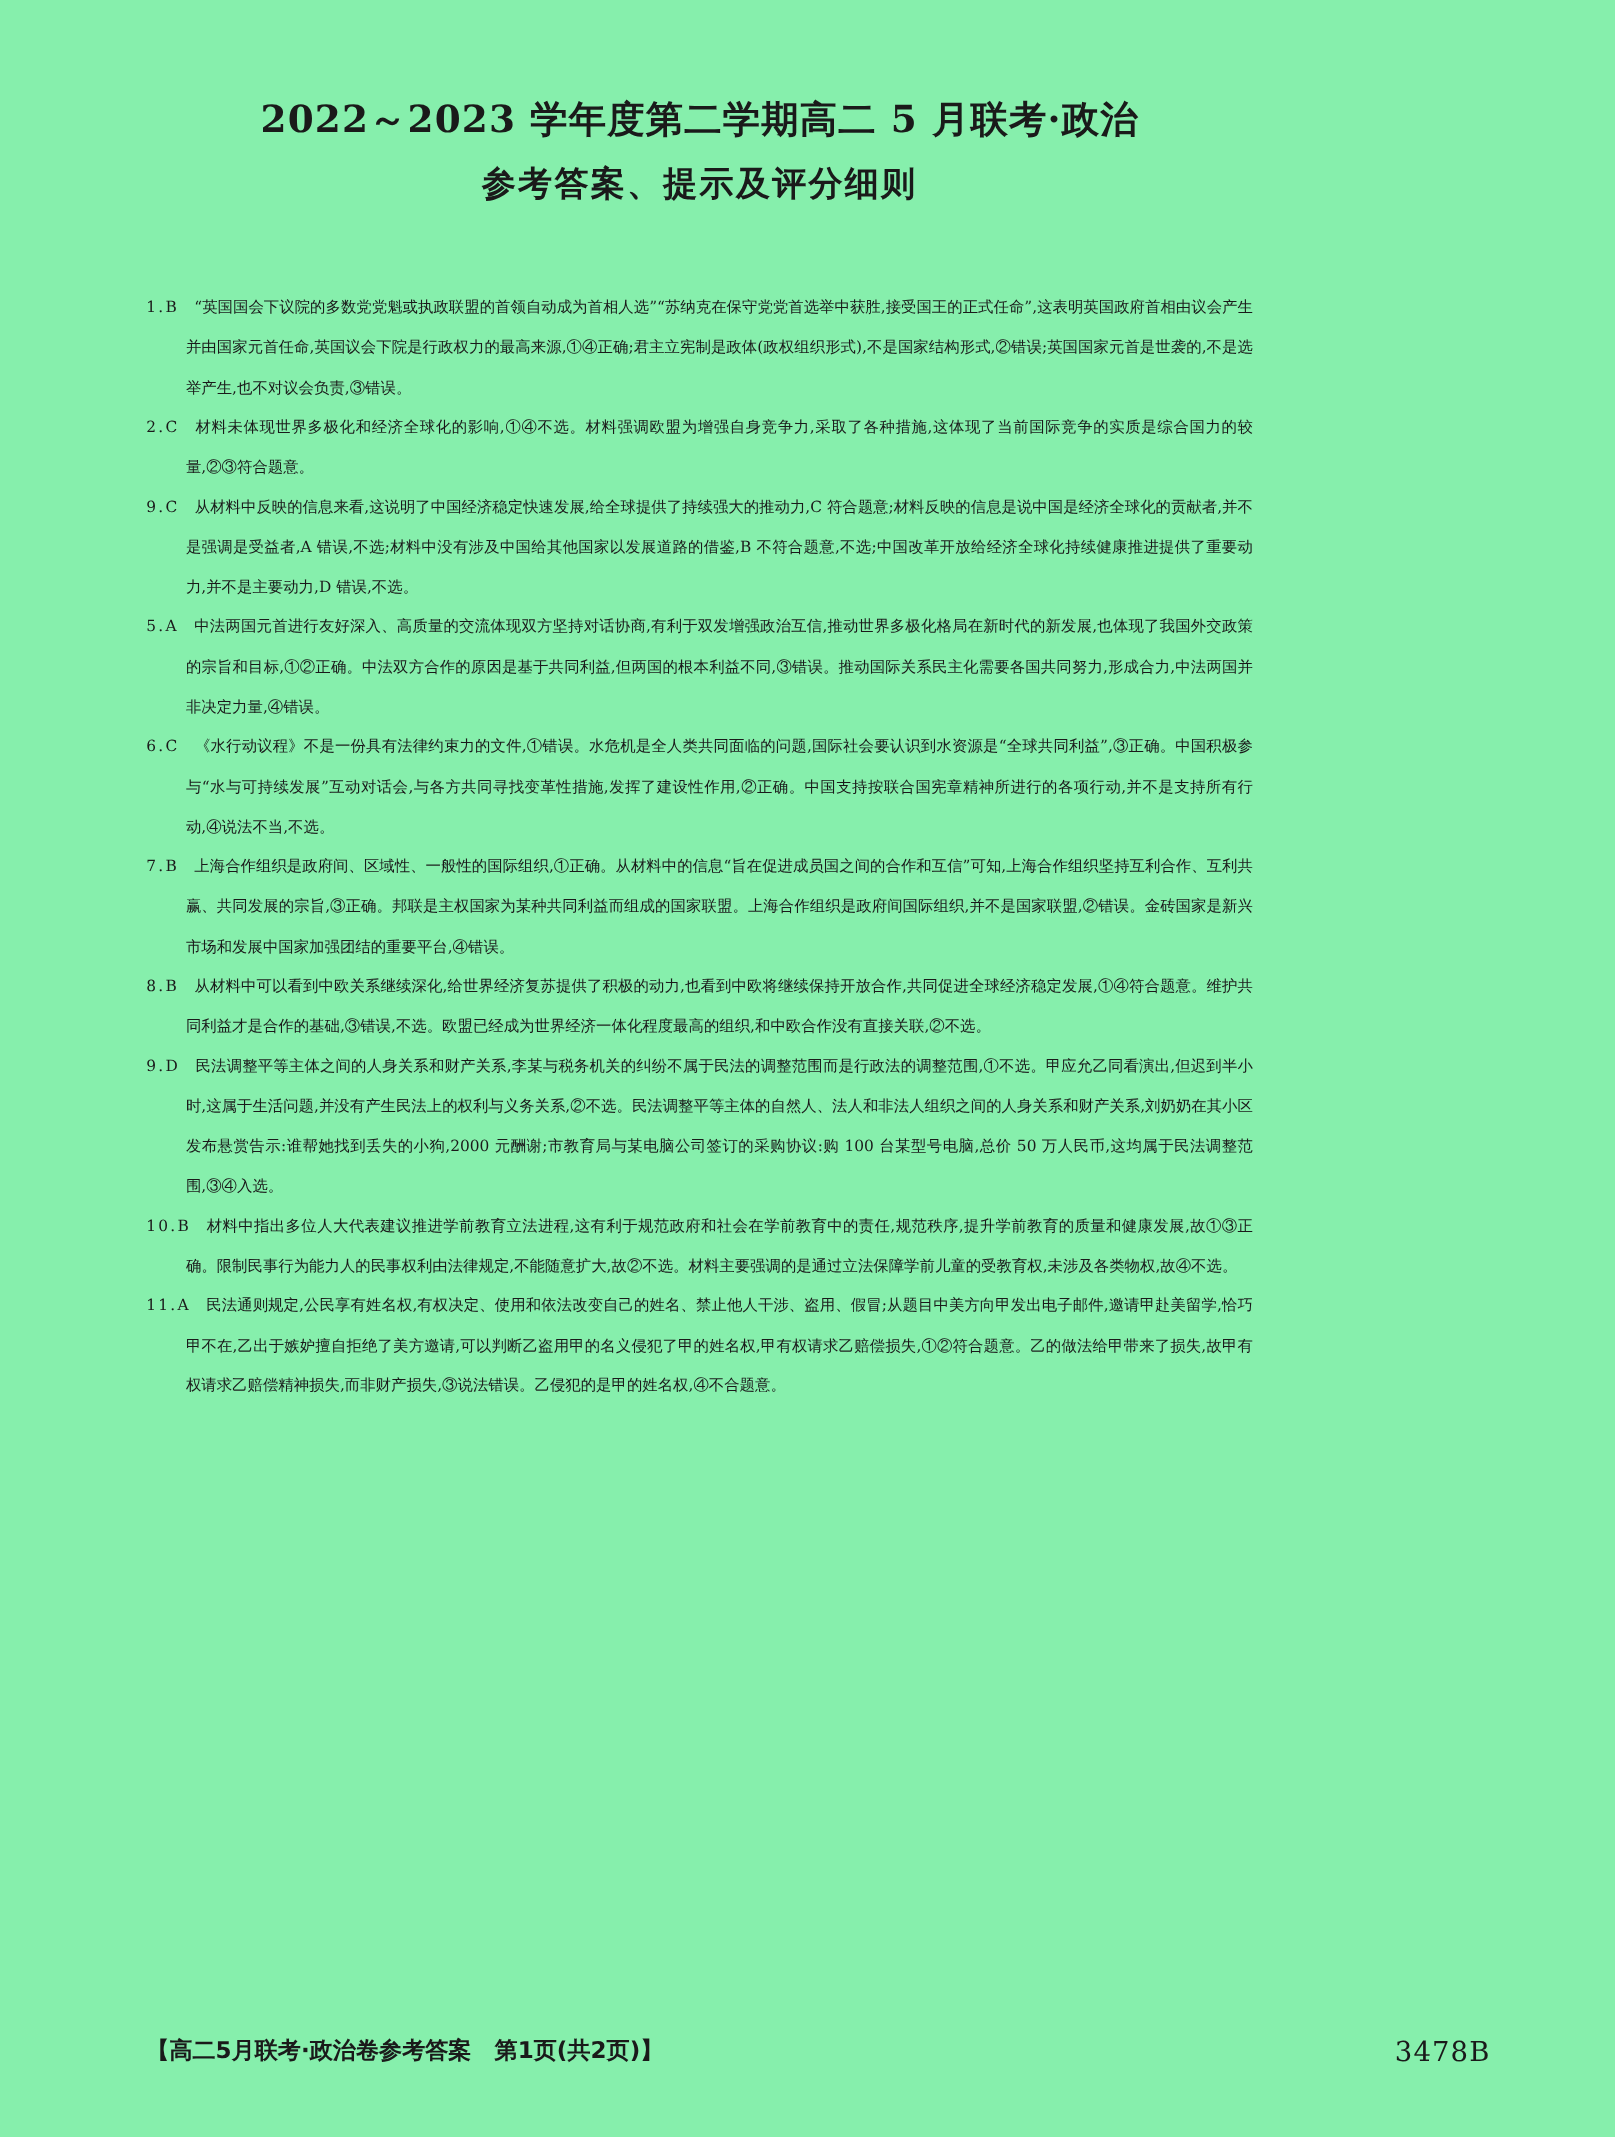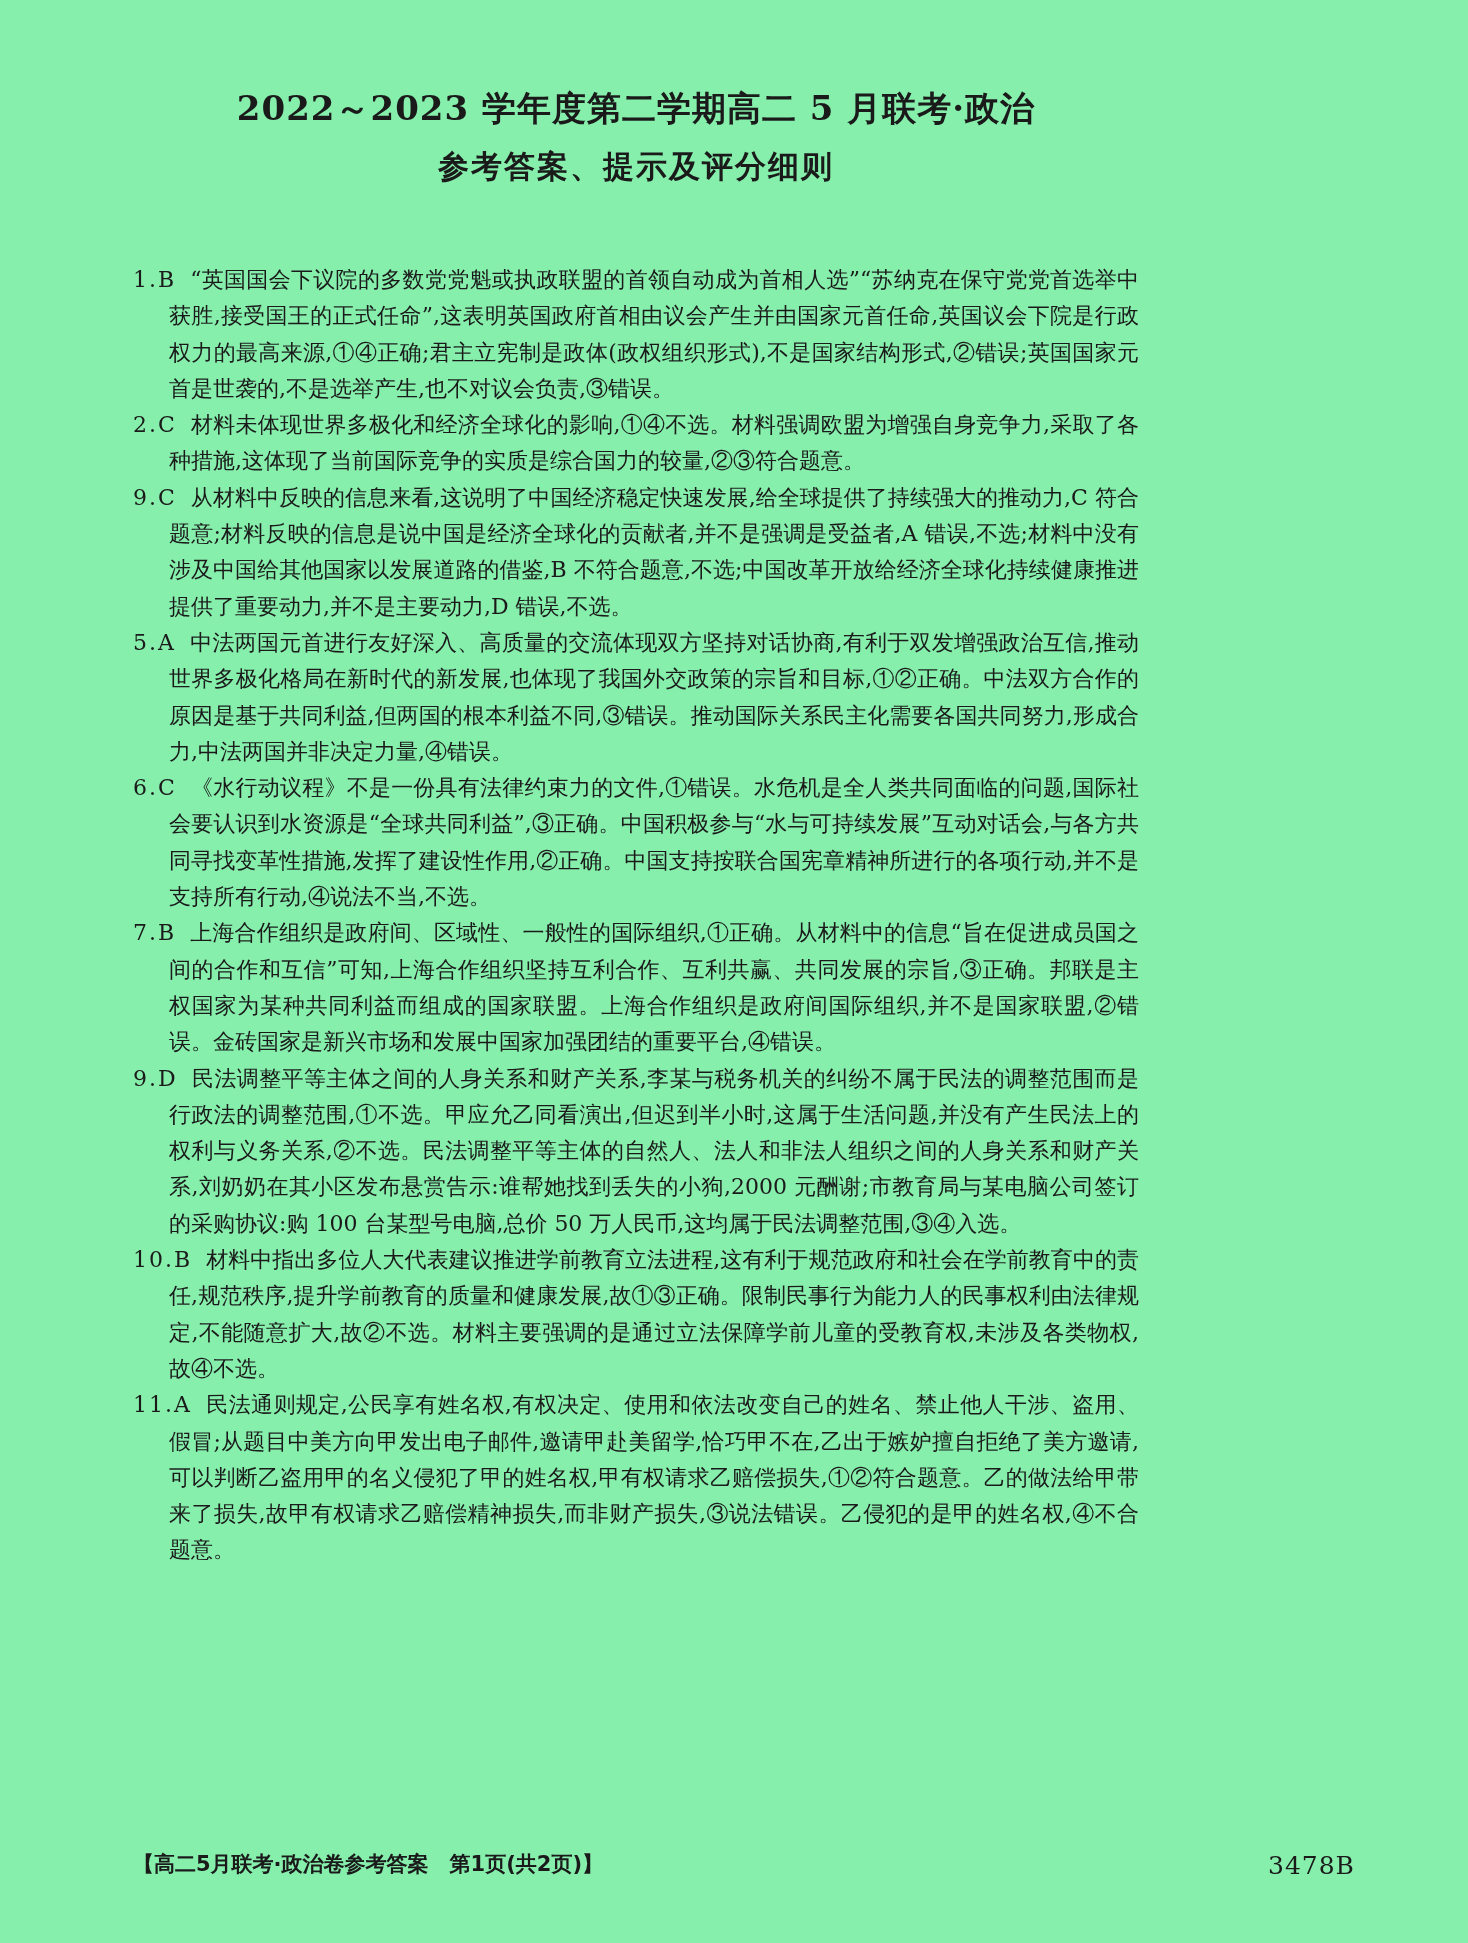--- a/index.html
+++ b/index.html
@@ -36,21 +36,21 @@
     font-size: 31px;
     font-weight: bold;
     letter-spacing: 2px;
     white-space: nowrap;
   }
   .answers {
     position: absolute;
     top: 262px;
     left: 133px;
     width: 1006px;
-    font-size: 22px;
+    font-size: 14px;
     line-height: 36.3px;
     text-align: justify;
   }
   .answer {
     padding-left: 36px;
     text-indent: -36px;
   }
   .ans-label {
     letter-spacing: 2px;
     margin-right: 14px;
@@ -83,20 +83,21 @@
   <div class="title-line1">2022～2023 学年度第二学期高二 5 月联考·政治</div>
   <div class="title-line2">参考答案、提示及评分细则</div>
 
   <div class="answers">
     <div class="answer"><span class="ans-label">1.B</span><span class="ans-text">“英国国会下议院的多数党党魁或执政联盟的首领自动成为首相人选”“苏纳克在保守党党首选举中获胜,接受国王的正式任命”,这表明英国政府首相由议会产生并由国家元首任命,英国议会下院是行政权力的最高来源,①④正确;君主立宪制是政体(政权组织形式),不是国家结构形式,②错误;英国国家元首是世袭的,不是选举产生,也不对议会负责,③错误。</span></div>
     <div class="answer"><span class="ans-label">2.C</span><span class="ans-text">材料未体现世界多极化和经济全球化的影响,①④不选。材料强调欧盟为增强自身竞争力,采取了各种措施,这体现了当前国际竞争的实质是综合国力的较量,②③符合题意。</span></div>
     <div class="answer"><span class="ans-label">9.C</span><span class="ans-text">从材料中反映的信息来看,这说明了中国经济稳定快速发展,给全球提供了持续强大的推动力,C 符合题意;材料反映的信息是说中国是经济全球化的贡献者,并不是强调是受益者,A 错误,不选;材料中没有涉及中国给其他国家以发展道路的借鉴,B 不符合题意,不选;中国改革开放给经济全球化持续健康推进提供了重要动力,并不是主要动力,D 错误,不选。</span></div>
     <div class="answer"><span class="ans-label">5.A</span><span class="ans-text">中法两国元首进行友好深入、高质量的交流体现双方坚持对话协商,有利于双发增强政治互信,推动世界多极化格局在新时代的新发展,也体现了我国外交政策的宗旨和目标,①②正确。中法双方合作的原因是基于共同利益,但两国的根本利益不同,③错误。推动国际关系民主化需要各国共同努力,形成合力,中法两国并非决定力量,④错误。</span></div>
     <div class="answer"><span class="ans-label">6.C</span><span class="ans-text">《水行动议程》不是一份具有法律约束力的文件,①错误。水危机是全人类共同面临的问题,国际社会要认识到水资源是“全球共同利益”,③正确。中国积极参与“水与可持续发展”互动对话会,与各方共同寻找变革性措施,发挥了建设性作用,②正确。中国支持按联合国宪章精神所进行的各项行动,并不是支持所有行动,④说法不当,不选。</span></div>
     <div class="answer"><span class="ans-label">7.B</span><span class="ans-text">上海合作组织是政府间、区域性、一般性的国际组织,①正确。从材料中的信息“旨在促进成员国之间的合作和互信”可知,上海合作组织坚持互利合作、互利共赢、共同发展的宗旨,③正确。邦联是主权国家为某种共同利益而组成的国家联盟。上海合作组织是政府间国际组织,并不是国家联盟,②错误。金砖国家是新兴市场和发展中国家加强团结的重要平台,④错误。</span></div>
+    <div class="answer"><span class="ans-label">8.B</span><span class="ans-text">从材料中可以看到中欧关系继续深化,给世界经济复苏提供了积极的动力,也看到中欧将继续保持开放合作,共同促进全球经济稳定发展,①④符合题意。维护共同利益才是合作的基础,③错误,不选。欧盟已经成为世界经济一体化程度最高的组织,和中欧合作没有直接关联,②不选。</span></div>
     <div class="answer"><span class="ans-label">9.D</span><span class="ans-text">民法调整平等主体之间的人身关系和财产关系,李某与税务机关的纠纷不属于民法的调整范围而是行政法的调整范围,①不选。甲应允乙同看演出,但迟到半小时,这属于生活问题,并没有产生民法上的权利与义务关系,②不选。民法调整平等主体的自然人、法人和非法人组织之间的人身关系和财产关系,刘奶奶在其小区发布悬赏告示:谁帮她找到丢失的小狗,2000 元酬谢;市教育局与某电脑公司签订的采购协议:购 100 台某型号电脑,总价 50 万人民币,这均属于民法调整范围,③④入选。</span></div>
     <div class="answer"><span class="ans-label">10.B</span><span class="ans-text">材料中指出多位人大代表建议推进学前教育立法进程,这有利于规范政府和社会在学前教育中的责任,规范秩序,提升学前教育的质量和健康发展,故①③正确。限制民事行为能力人的民事权利由法律规定,不能随意扩大,故②不选。材料主要强调的是通过立法保障学前儿童的受教育权,未涉及各类物权,故④不选。</span></div>
     <div class="answer"><span class="ans-label">11.A</span><span class="ans-text">民法通则规定,公民享有姓名权,有权决定、使用和依法改变自己的姓名、禁止他人干涉、盗用、假冒;从题目中美方向甲发出电子邮件,邀请甲赴美留学,恰巧甲不在,乙出于嫉妒擅自拒绝了美方邀请,可以判断乙盗用甲的名义侵犯了甲的姓名权,甲有权请求乙赔偿损失,①②符合题意。乙的做法给甲带来了损失,故甲有权请求乙赔偿精神损失,而非财产损失,③说法错误。乙侵犯的是甲的姓名权,④不合题意。</span></div>
   </div>
 
   <div class="footer-main">【高二5月联考·政治卷参考答案　第1页(共2页)】</div>
   <div class="footer-code">3478B</div>
 
 </div>
 

